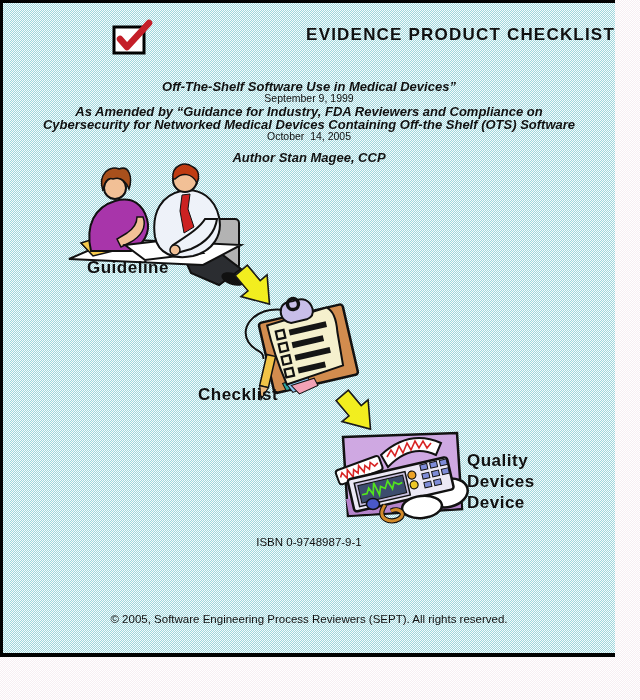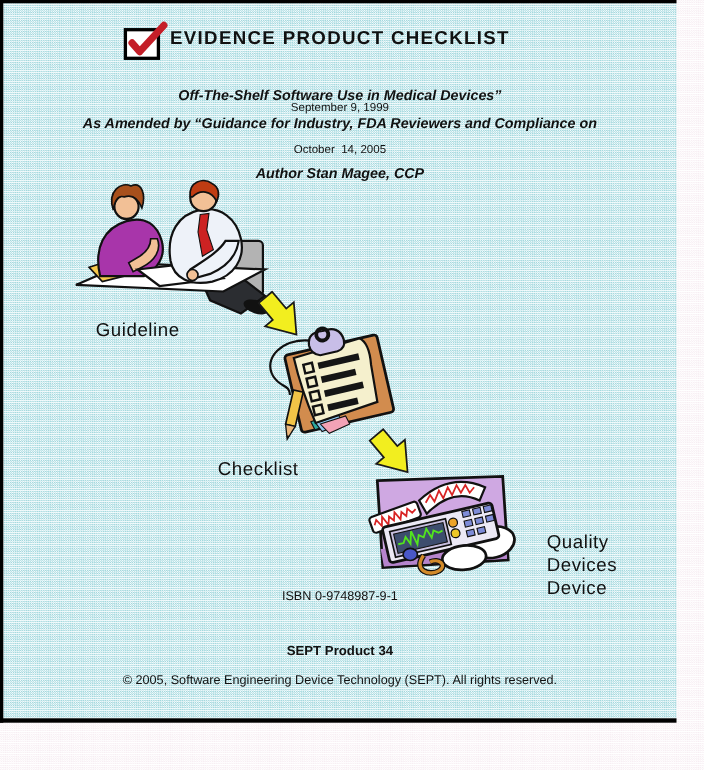--- a/index.html
+++ b/index.html
@@ -10,45 +10,46 @@
     background-size:2px 2px;
   }
   .cover{
     position:absolute;left:0;top:0;width:612px;height:650px;
     border-top:3px solid #000;border-left:3px solid #000;border-bottom:4px solid #000;
     background-image:conic-gradient(#9fd6dc 25%, #f6fcfd 0 50%, #9fd6dc 0 75%, #f6fcfd 0);
     background-size:2px 2px;
   }
   .abs{position:absolute;}
   .ctr{left:0;width:612px;text-align:center;}
-  .t-title{font-size:17px;font-weight:bold;letter-spacing:1.2px;}
+  .t-title{font-size:17px;font-weight:bold;letter-spacing:1.2px;text-align:right;}
   .t-hb{font-size:12.5px;font-weight:bold;}
   .t-bi{font-size:13px;font-weight:bold;font-style:italic;}
   .t-date{font-size:10.5px;white-space:pre;}
-  .t-label{font-size:17px;font-weight:normal;letter-spacing:.5px;margin-top:32px;}
+  .t-label{font-size:17px;font-weight:bold;letter-spacing:.5px;}
   .t-isbn{font-size:11.5px;}
   .t-prod{font-size:12px;font-weight:bold;}
   .t-copy{font-size:11.5px;}
   .lbl3 span{display:block;line-height:21px;}
   svg{display:block;}
 </style>
 </head>
 <body>
 
 <div class="cover">
 
   <svg class="abs" style="left:108px;top:13px" width="46" height="40" viewBox="0 0 46 40">
     <rect x="3" y="11" width="30" height="26" fill="#ffffff" stroke="#000" stroke-width="3"></rect>
     <path d="M9,23 L16,31 L38,7" fill="none" stroke="#c41e28" stroke-width="6.5" stroke-linecap="round" stroke-linejoin="round"></path>
   </svg>
 
   <div class="abs ctr t-title" style="top:22px">EVIDENCE PRODUCT CHECKLIST</div>
   <div class="abs ctr t-bi" style="top:76px">Off-The-Shelf Software Use in Medical Devices”</div>
   <div class="abs ctr t-date" style="top:89px">September 9, 1999</div>
   <div class="abs ctr t-bi" style="top:101px">As Amended by “Guidance for Industry, FDA Reviewers and Compliance on</div>
+  <div class="abs ctr t-bi" style="top:114px">Cybersecurity for Networked Medical Devices Containing Off-the Shelf (OTS) Software</div>
   <div class="abs ctr t-date" style="top:127px">October  14, 2005</div>
   <div class="abs ctr t-bi" style="top:147px">Author Stan Magee, CCP</div>
 
   <svg class="abs" style="left:60px;top:158px" width="190" height="130" viewBox="0 0 190 130">
     <rect x="148" y="58" width="28" height="50" rx="4" fill="#b3b3b3" stroke="#111" stroke-width="2"></rect>
     <rect x="152" y="104" width="22" height="8" rx="2" fill="#8b8b8b" stroke="#111" stroke-width="1.5"></rect>
     <polygon points="120,94 152,88 178,108 156,124 128,112" fill="#2b2d31" stroke="#111" stroke-width="2"></polygon>
     <ellipse cx="170" cy="118" rx="12" ry="6" fill="#111" transform="rotate(18 170 118)"></ellipse>
     <polygon points="6,98 52,78 178,84 140,104" fill="#ffffff" stroke="#111" stroke-width="2"></polygon>
     <polygon points="18,82 46,73 58,88 30,95" fill="#f5c94b" stroke="#111" stroke-width="1.5"></polygon>
@@ -129,23 +130,22 @@
       <rect x="104" y="51" width="7" height="5.5" fill="#7e8cd8" stroke="#111" stroke-width="1"></rect>
       <rect x="114" y="51" width="7" height="5.5" fill="#7e8cd8" stroke="#111" stroke-width="1"></rect>
       <rect x="94" y="60" width="7" height="5.5" fill="#7e8cd8" stroke="#111" stroke-width="1"></rect>
       <rect x="104" y="60" width="7" height="5.5" fill="#7e8cd8" stroke="#111" stroke-width="1"></rect>
     </g>
     <ellipse cx="93" cy="80" rx="20" ry="11" transform="rotate(-6 93 80)" fill="#ffffff" stroke="#111" stroke-width="2.5"></ellipse>
     <path d="M56,78 C46,92 62,97 70,92 C78,87 70,80 62,84" fill="none" stroke="#111" stroke-width="5.2"></path>
     <path d="M56,78 C46,92 62,97 70,92 C78,87 70,80 62,84" fill="none" stroke="#d28a2a" stroke-width="3"></path>
     <ellipse cx="44" cy="77" rx="6.5" ry="5.5" fill="#4a58c8" stroke="#111" stroke-width="1.5"></ellipse>
   </svg>
-  <div class="abs t-label lbl3" style="left:494px;top:447px">
+  <div class="abs t-label lbl3" style="left:464px;top:447px">
     <span>Quality</span>
     <span>Devices</span>
     <span>Device</span>
   </div>
 
   <div class="abs ctr t-isbn" style="top:533px">ISBN 0-9748987-9-1</div>
-  <div class="abs ctr t-prod" style="top:581px">SEPT Product 34</div>
-  <div class="abs ctr t-copy" style="top:610px">© 2005, Software Engineering Device Technology (SEPT). All rights reserved.</div>
+  <div class="abs ctr t-copy" style="top:610px">© 2005, Software Engineering Process Reviewers (SEPT). All rights reserved.</div>
 
 </div>
 
 </body></html>

